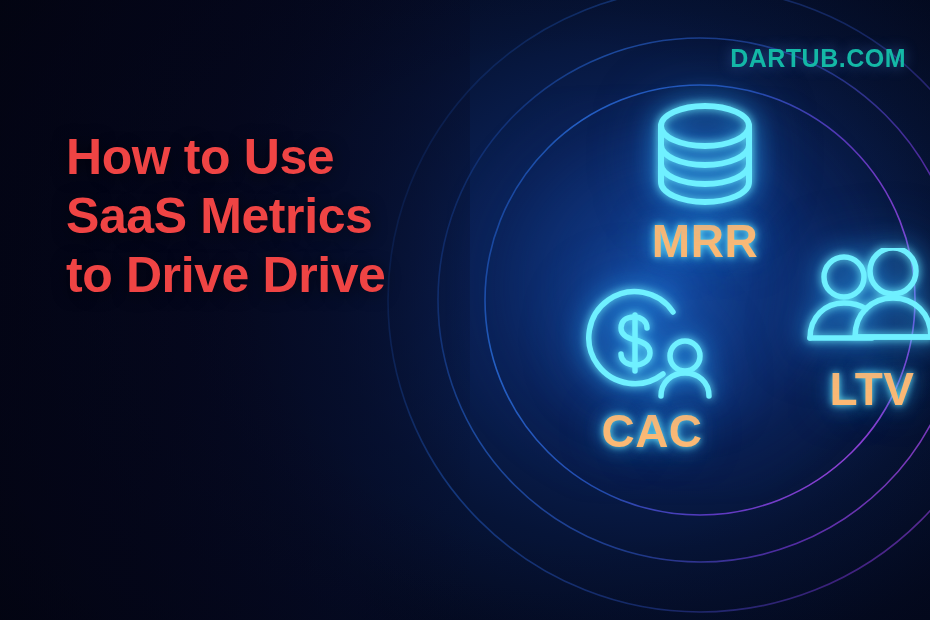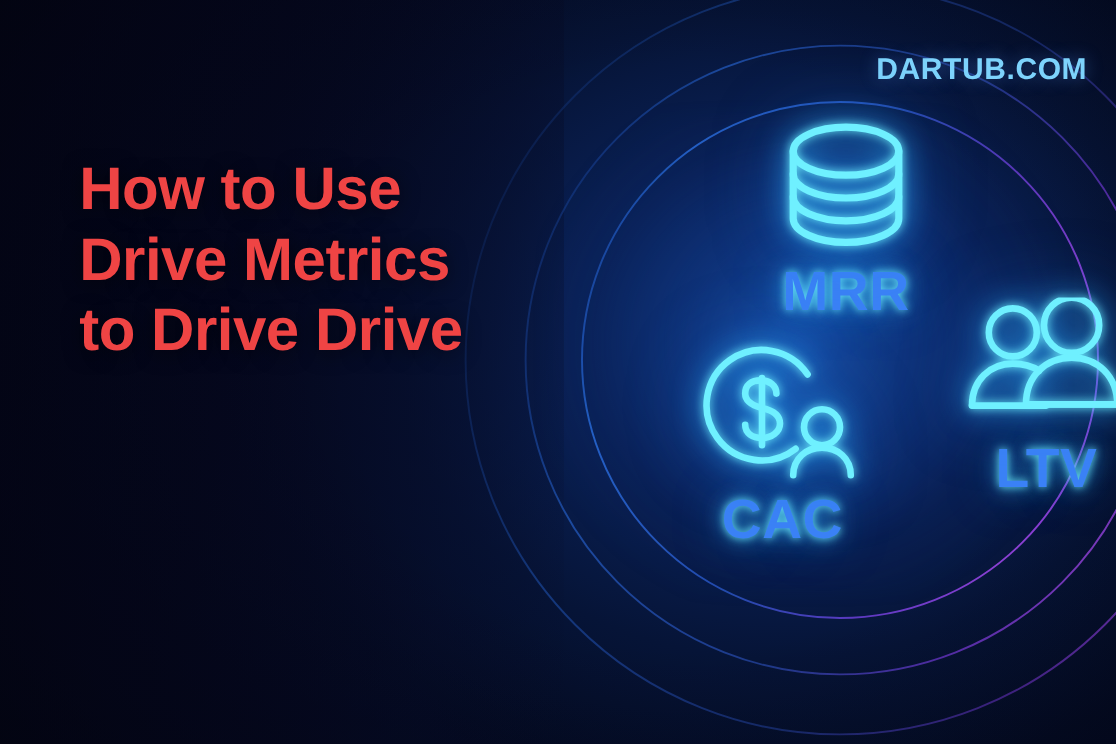--- a/index.html
+++ b/index.html
@@ -41,21 +41,21 @@
     position:absolute; inset:0;
     background:radial-gradient(ellipse 760px 640px at 62% 48%, rgba(0,0,0,0) 38%, rgba(2,3,14,.48) 78%, rgba(2,3,12,.8) 100%);
     pointer-events:none;
   }
   .rings { position:absolute; inset:0; pointer-events:none; }
 
   
   .logo {
     position:absolute; right:24px; top:44px;
     font-size:25px; font-weight:bold; letter-spacing:.5px;
-    color:#7dd3fc;
+    color:#14b8a6;
     text-shadow:0 0 14px rgba(90,150,255,.45);
     white-space:nowrap;
   }
 
   
   .headline {
     position:absolute; left:66px; top:128px;
     width:450px;
     color:#ef4444;
     font-size:50px; font-weight:bold;
@@ -64,21 +64,21 @@
     text-shadow:0 2px 16px rgba(0,0,0,.55);
   }
   .headline div { white-space:nowrap; }
 
   
   .metric { position:absolute; text-align:center; }
   .metric .icon-wrap { display:block; position:relative; }
   .metric .label {
     display:block;
     font-size:46px; font-weight:bold;
-    color:#3b82f6;
+    color:#fdba74;
     letter-spacing:.5px;
     line-height:1;
     text-shadow:
       0 0 7px rgba(110,240,255,.95),
       0 0 18px rgba(60,190,255,.8),
       0 0 40px rgba(30,140,255,.6);
   }
   .neon { filter:drop-shadow(0 0 4px rgba(110,240,255,.95)) drop-shadow(0 0 12px rgba(50,180,255,.75)) drop-shadow(0 0 26px rgba(25,120,240,.5)); }
 
   #metric-mrr { left:600px; top:100px; width:210px; }
@@ -130,21 +130,21 @@
       <circle cx="700" cy="300" r="312" fill="none" stroke="url(#ringGrad3)" stroke-width="1.6"></circle>
     </g>
   </svg>
 
   <div class="bg-vignette"></div>
 
   <div class="logo">DARTUB.COM</div>
 
   <div class="headline">
     <div>How to Use</div>
-    <div>Drive Metrics</div>
+    <div>SaaS Metrics</div>
     <div>to Drive Drive</div>
   </div>
 
   <div class="metric" id="metric-mrr">
     <span class="icon-wrap">
       <svg class="neon" width="120" height="108" viewBox="0 0 120 108" fill="none" stroke="#6ff0ff" stroke-width="6" stroke-linecap="round" stroke-linejoin="round">
         <ellipse cx="60" cy="26" rx="44" ry="20"></ellipse>
         <path d="M16 26 V82 C16 93 36 102 60 102 C84 102 104 93 104 82 V26"></path>
         <path d="M16 45 C16 56 36 65 60 65 C84 65 104 56 104 45"></path>
         <path d="M16 64 C16 75 36 84 60 84 C84 84 104 75 104 64"></path>

